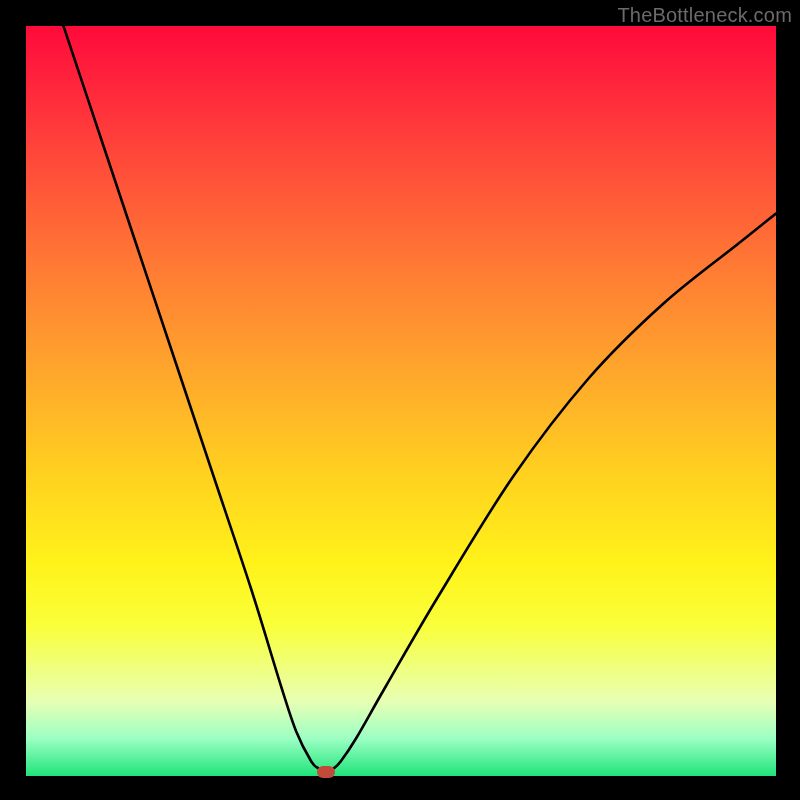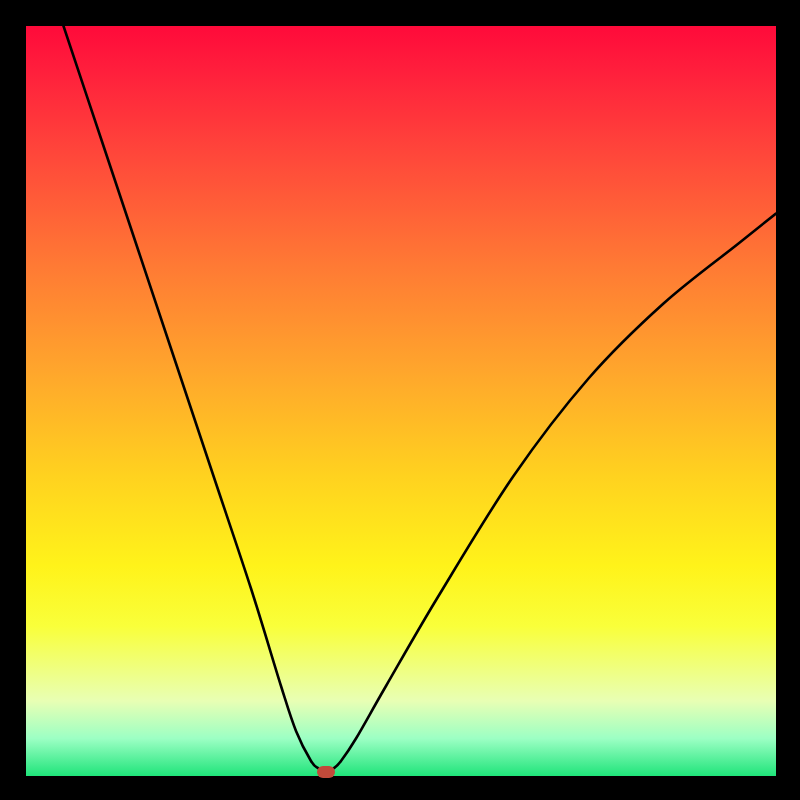--- a/index.html
+++ b/index.html
@@ -59,20 +59,21 @@
     width: 18px;
     height: 12px;
     border-radius: 6px;
     transform: translate(-50%, -50%);
   }
 </style>
 </head>
 <body>
 
 <div class="stage">
+  <div class="watermark">TheBottleneck.com</div>
 
   <div class="plot">
     <svg class="curve" viewBox="0 0 750 750" preserveAspectRatio="none">
       <path id="curve-path" fill="none" stroke-width="2.6" stroke-linecap="round" stroke="#000000" d="M 37.50 0.00 C 43.75 18.75, 62.50 75.00, 75.00 112.50 C 87.50 150.00, 100.00 187.50, 112.50 225.00 C 125.00 262.50, 137.50 300.00, 150.00 337.50 C 162.50 375.00, 175.00 412.50, 187.50 450.00 C 200.00 487.50, 213.75 527.50, 225.00 562.50 C 236.25 597.50, 247.50 636.25, 255.00 660.00 C 262.50 683.75, 265.00 692.50, 270.00 705.00 C 275.00 717.50, 281.25 728.75, 285.00 735.00 C 288.75 741.25, 290.00 740.63, 292.50 742.50 C 295.00 744.38, 297.50 746.25, 300.00 746.25 C 302.50 746.25, 305.00 744.38, 307.50 742.50 C 310.00 740.63, 311.25 740.00, 315.00 735.00 C 318.75 730.00, 322.50 725.00, 330.00 712.50 C 337.50 700.00, 346.25 683.75, 360.00 660.00 C 373.75 636.25, 391.25 605.00, 412.50 570.00 C 433.75 535.00, 462.50 486.25, 487.50 450.00 C 512.50 413.75, 537.50 381.25, 562.50 352.50 C 587.50 323.75, 612.50 300.00, 637.50 277.50 C 662.50 255.00, 693.75 232.50, 712.50 217.50 C 731.25 202.50, 743.75 192.50, 750.00 187.50"></path>
     </svg>
     <div id="min-marker" class="minpoint" style="left: 300px; top: 746.25px; background: rgb(194, 74, 58);"></div>
   </div>
 </div>
 
 </body></html>

